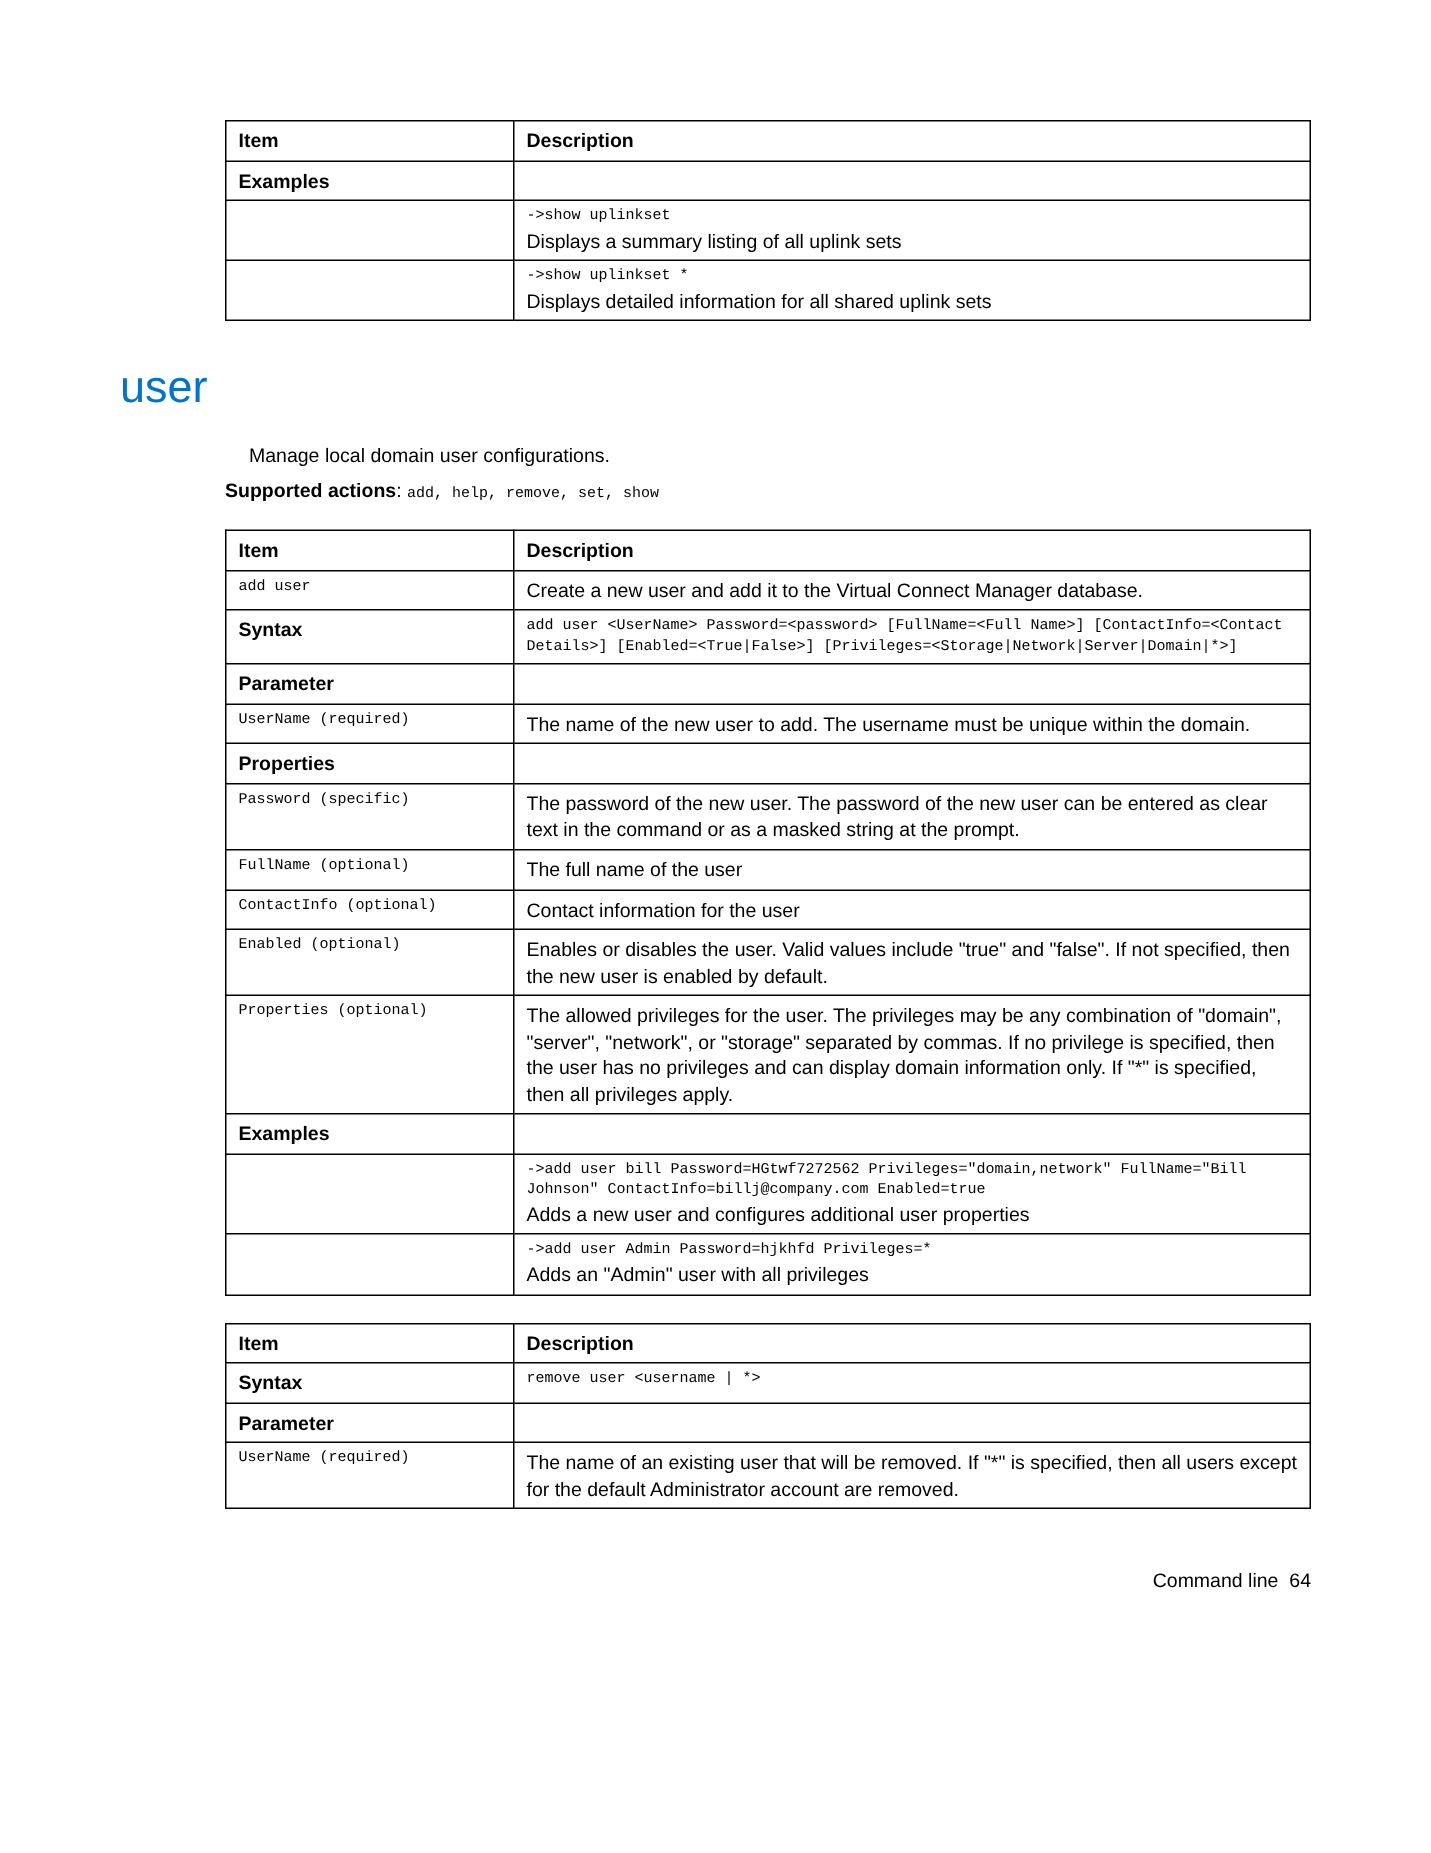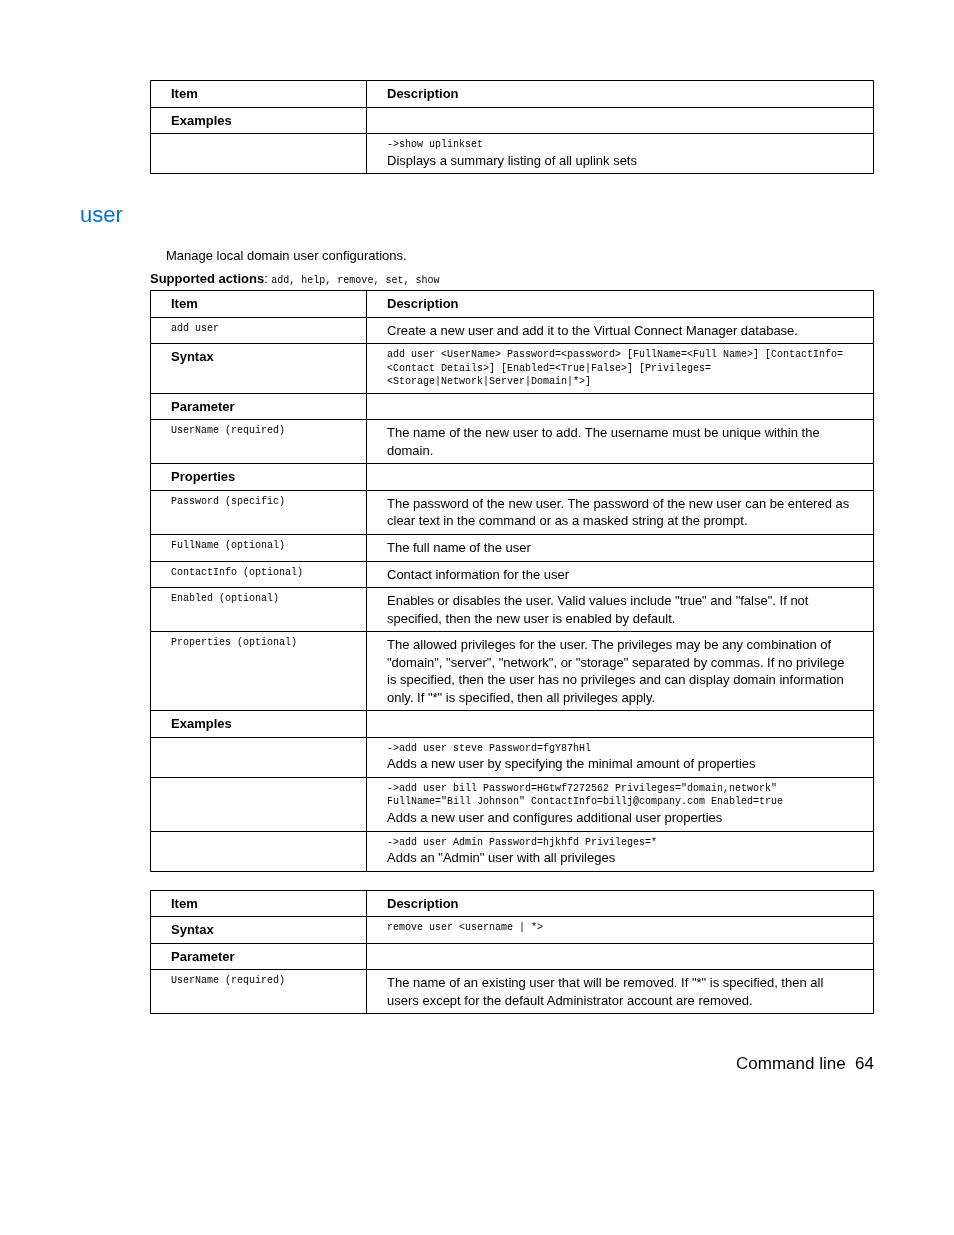--- a/index.html
+++ b/index.html
@@ -10,60 +10,60 @@
     padding: 80px 80px 40px 80px;
     width: 954px;
     box-sizing: border-box;
     background: #fff;
   }
   .content {
     margin-left: 70px;
   }
   h2.section-title {
     font-family: Arial, Helvetica, sans-serif;
-    font-size: 22px;
+    font-size: 30px;
     font-weight: normal;
     color: #0073cf;
     margin: 28px 0 20px -70px;
   }
   p.intro {
     margin: 8px 0 8px 16px;
   }
   p.supported {
-    margin: 6px 0 4px 0;
+    margin: 6px 0 18px 0;
   }
   .mono {
     font-family: "Courier New", monospace;
     font-size: 10px;
   }
   table.doc {
     border-collapse: collapse;
     width: 100%;
     margin-bottom: 18px;
   }
   table.doc th, table.doc td {
     border: 1px solid #000;
-    padding: 4px 20px;
+    padding: 4px 8px;
     vertical-align: top;
     text-align: left;
     line-height: 1.35;
   }
   table.doc th {
     font-weight: bold;
     background: #fff;
   }
   .col-item {
     width: 175px;
   }
   .bold {
     font-weight: bold;
   }
   .footer {
     text-align: right;
-    font-size: 17px;
+    font-size: 13px;
     margin-top: 40px;
   }
 </style>
 </head>
 <body>
 
 <div class="content">
 
   <table class="doc">
     <tbody>
@@ -77,20 +77,27 @@
           <td class="col-item bold">Examples</td>
           <td></td>
         </tr>
         <tr>
           <td class="col-item"></td>
           <td>
             <div class="mono">-&gt;show uplinkset</div>
             <div>Displays a summary listing of all uplink sets</div>
           </td>
         </tr>
+        <tr>
+          <td class="col-item"></td>
+          <td>
+            <div class="mono">-&gt;show uplinkset *</div>
+            <div>Displays detailed information for all shared uplink sets</div>
+          </td>
+        </tr>
       </tbody>
   </table>
 
   <h2 class="section-title">user</h2>
   <p class="intro">Manage local domain user configurations.</p>
   <p class="supported">
     <span class="bold">Supported actions</span><span>: </span><span class="mono">add, help, remove, set, show</span>
   </p>
 
   <table class="doc">
@@ -157,27 +164,20 @@
             <div>The allowed privileges for the user. The privileges may be any combination of "domain", "server", "network", or "storage" separated by commas. If no privilege is specified, then the user has no privileges and can display domain information only. If "*" is specified, then all privileges apply.</div>
           </td>
         </tr>
         <tr>
           <td class="col-item bold">Examples</td>
           <td></td>
         </tr>
         <tr>
           <td class="col-item"></td>
           <td>
-            <div class="mono">-&gt;add user steve Password=fgY87hHl</div>
-            <div>Adds a new user by specifying the minimal amount of properties</div>
-          </td>
-        </tr>
-        <tr>
-          <td class="col-item"></td>
-          <td>
             <div class="mono">-&gt;add user bill Password=HGtwf7272562 Privileges="domain,network" FullName="Bill Johnson" ContactInfo=billj@company.com Enabled=true</div>
             <div>Adds a new user and configures additional user properties</div>
           </td>
         </tr>
         <tr>
           <td class="col-item"></td>
           <td>
             <div class="mono">-&gt;add user Admin Password=hjkhfd Privileges=*</div>
             <div>Adds an "Admin" user with all privileges</div>
           </td>

